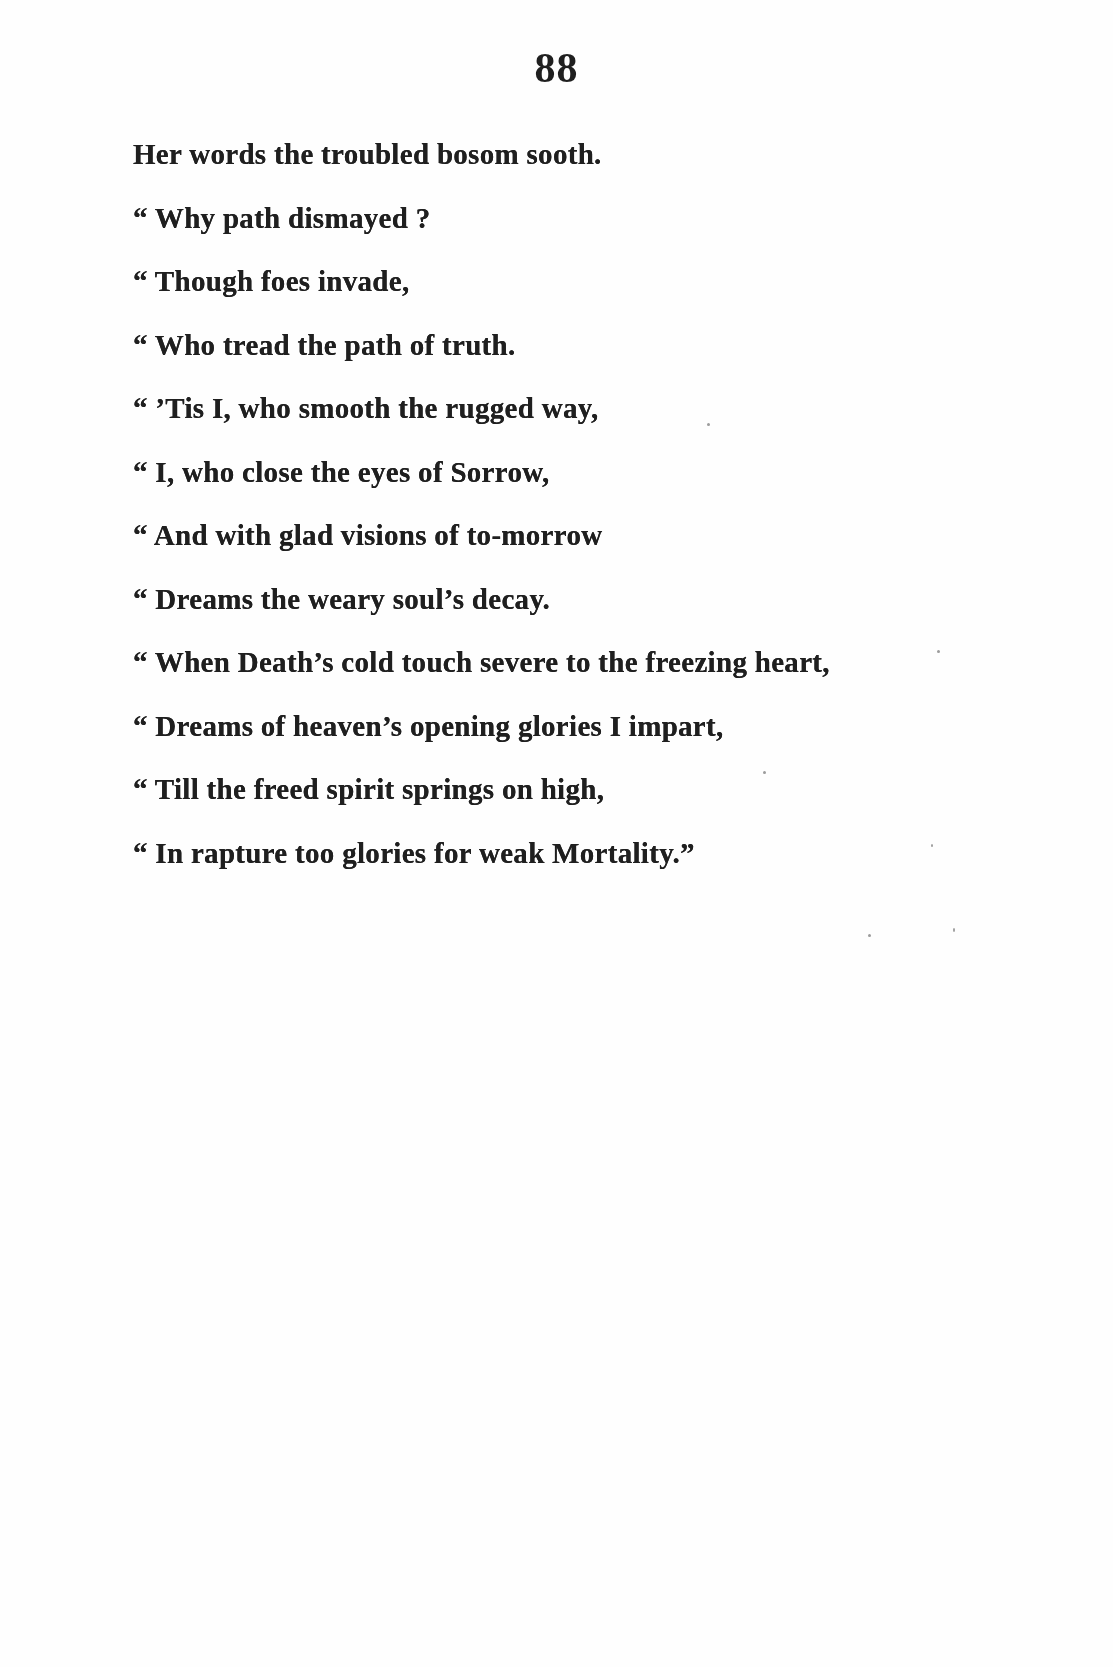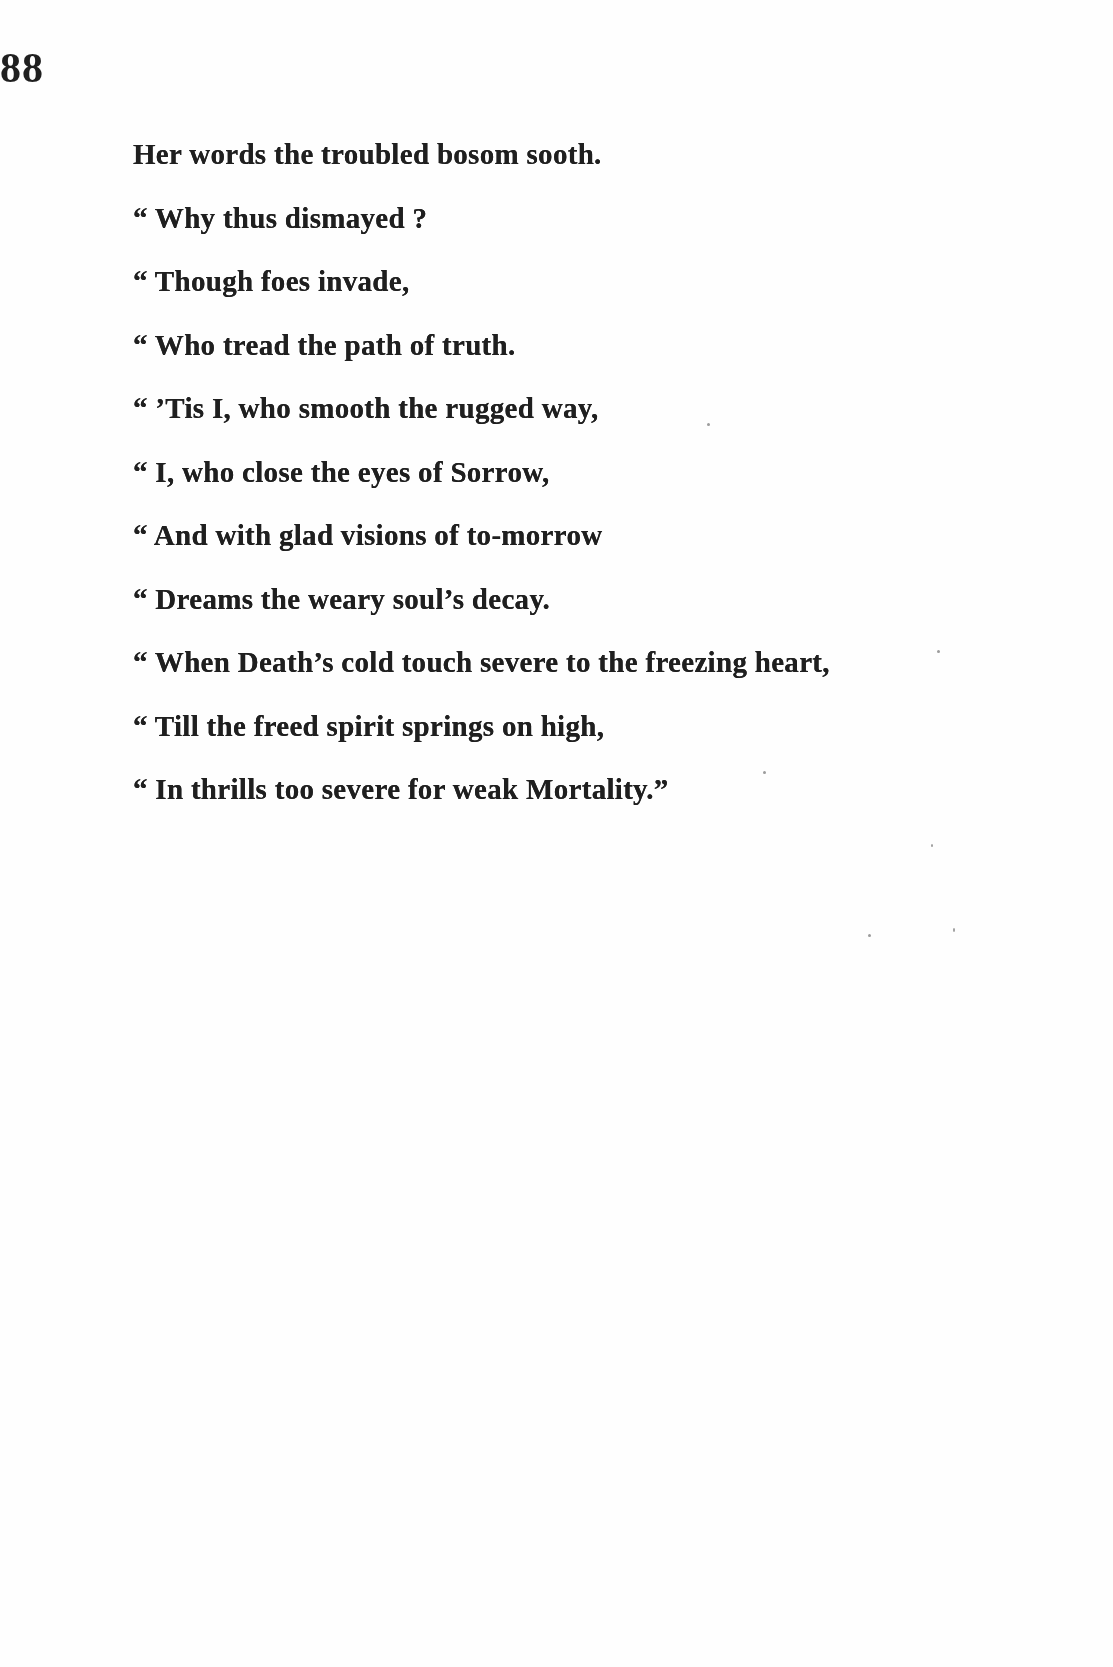--- a/index.html
+++ b/index.html
@@ -14,20 +14,21 @@
     background: #fefefe;
     overflow: hidden;
     font-family: "Liberation Serif", serif;
     color: #1f1f1f;
   }
   .page-number {
     position: absolute;
     top: 44px;
     left: 0;
     width: 100%;
+    text-align: center;
     font-size: 42px;
     font-weight: bold;
     letter-spacing: 1px;
   }
   .poem {
     position: absolute;
     left: 133px;
     top: 123px;
     right: 60px;
   }
@@ -51,30 +52,31 @@
 </style>
 </head>
 <body>
 
 <div class="page">
 
   <div class="page-number">88</div>
 
   <div class="poem">
     <div class="poem-line">Her words the troubled bosom sooth.</div>
-    <div class="poem-line">“ Why thus dismayed ?</div>
+    <div class="poem-line">“ Why path dismayed ?</div>
     <div class="poem-line">“ Though foes invade,</div>
     <div class="poem-line">“ Who tread the path of truth.</div>
     <div class="poem-line">“ ’Tis I, who smooth the rugged way,</div>
     <div class="poem-line">“ I, who close the eyes of Sorrow,</div>
     <div class="poem-line">“ And with glad visions of to-morrow</div>
     <div class="poem-line">“ Dreams the weary soul’s decay.</div>
     <div class="poem-line">“ When Death’s cold touch severe to the freezing heart,</div>
+    <div class="poem-line">“ Dreams of heaven’s opening glories I impart,</div>
     <div class="poem-line">“ Till the freed spirit springs on high,</div>
-    <div class="poem-line">“ In thrills too severe for weak Mortality.”</div>
+    <div class="poem-line">“ In rapture too glories for weak Mortality.”</div>
   </div>
 
   <div class="scan-speck" style="left:707px; top:423px; width:3px; height:3px;"></div>
   <div class="scan-speck" style="left:937px; top:650px; width:3px; height:3px;"></div>
   <div class="scan-speck" style="left:763px; top:771px; width:3px; height:3px;"></div>
   <div class="scan-speck" style="left:931px; top:844px; width:2px; height:3px;"></div>
   <div class="scan-speck" style="left:868px; top:934px; width:3px; height:3px;"></div>
   <div class="scan-speck" style="left:953px; top:928px; width:2px; height:4px;"></div>
 
 </div>

